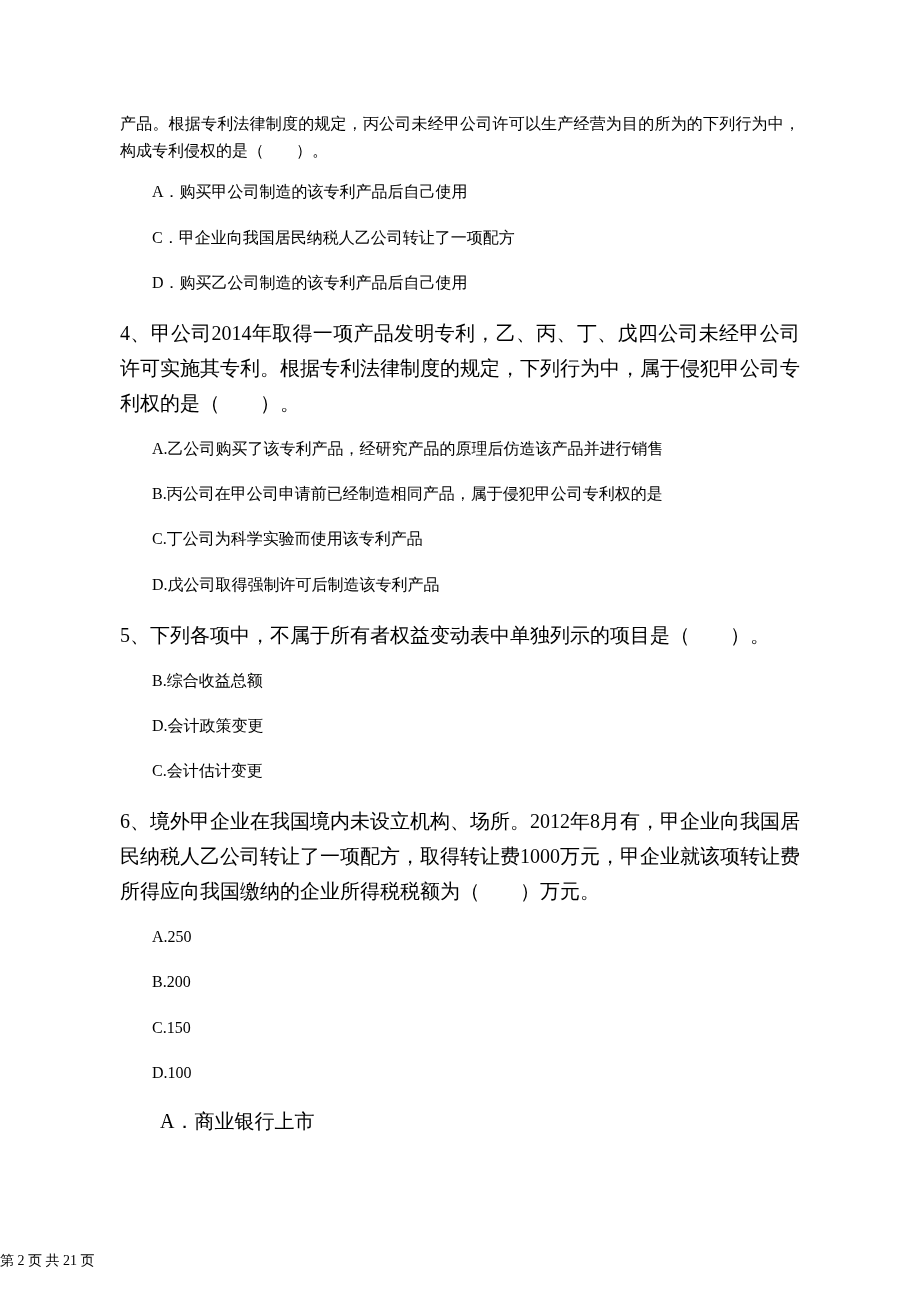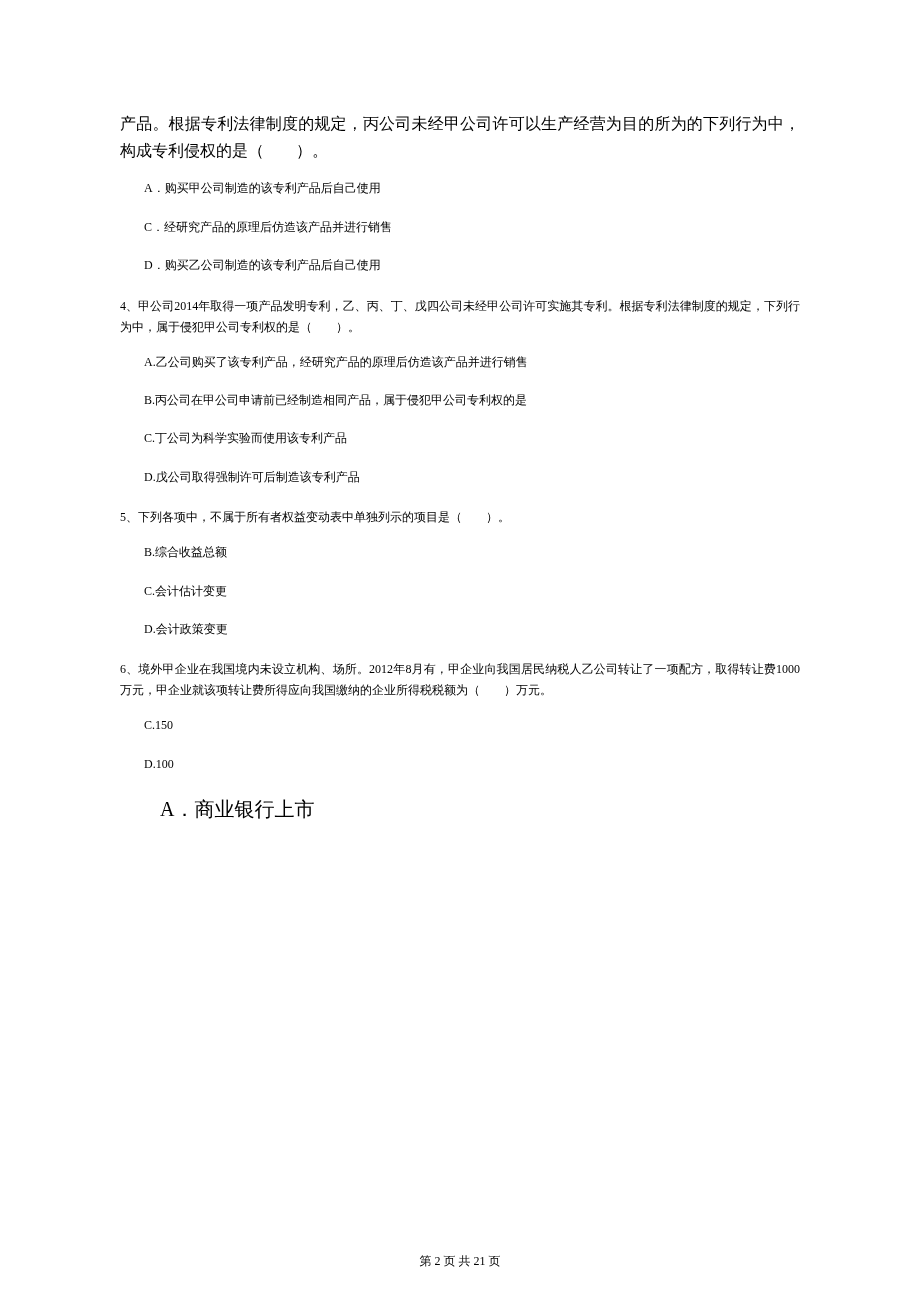--- a/index.html
+++ b/index.html
@@ -17,67 +17,68 @@
     padding: 110px 120px 28px 120px;
     position: relative;
   }
   .para {
     font-size: 16px;
     line-height: 1.7;
     text-align: justify;
     margin: 0 0 14px 0;
   }
   .q-intro {
-    font-size: 12px;
+    font-size: 20px;
     line-height: 1.75;
     text-align: justify;
     margin: 20px 0 14px 0;
   }
   .opt {
-    font-size: 12px;
+    font-size: 16px;
     line-height: 1.7;
     margin: 0 0 18px 0;
     padding-left: 2.0em;
   }
   .q7-opt {
     font-size: 20px;
     line-height: 1.7;
     margin: 0 0 18px 0;
     padding-left: 2.0em;
   }
   .footer {
     position: absolute;
     bottom: 32px;
     left: 0;
     right: 0;
-    text-align: center;
-    font-size: 12px;
+    font-size: 14px;
   }
 </style>
 </head>
 <body>
 
 <div class="page">
 
   <p class="para">产品。根据专利法律制度的规定，丙公司未经甲公司许可以生产经营为目的所为的下列行为中，构成专利侵权的是（　　）。</p>
   <p class="opt">A．购买甲公司制造的该专利产品后自己使用</p>
-  <p class="opt">C．经研究产品的原理后仿造该产品并进行销售</p>
+  <p class="opt">C．甲企业向我国居民纳税人乙公司转让了一项配方</p>
   <p class="opt">D．购买乙公司制造的该专利产品后自己使用</p>
 
   <p class="q-intro">4、甲公司2014年取得一项产品发明专利，乙、丙、丁、戊四公司未经甲公司许可实施其专利。根据专利法律制度的规定，下列行为中，属于侵犯甲公司专利权的是（　　）。</p>
   <p class="opt">A.乙公司购买了该专利产品，经研究产品的原理后仿造该产品并进行销售</p>
   <p class="opt">B.丙公司在甲公司申请前已经制造相同产品，属于侵犯甲公司专利权的是</p>
   <p class="opt">C.丁公司为科学实验而使用该专利产品</p>
   <p class="opt">D.戊公司取得强制许可后制造该专利产品</p>
 
   <p class="q-intro">5、下列各项中，不属于所有者权益变动表中单独列示的项目是（　　）。</p>
   <p class="opt">B.综合收益总额</p>
+  <p class="opt">D.会计政策变更</p>
   <p class="opt">C.会计估计变更</p>
-  <p class="opt">D.会计政策变更</p>
 
   <p class="q-intro">6、境外甲企业在我国境内未设立机构、场所。2012年8月有，甲企业向我国居民纳税人乙公司转让了一项配方，取得转让费1000万元，甲企业就该项转让费所得应向我国缴纳的企业所得税税额为（　　）万元。</p>
+  <p class="opt">A.250</p>
+  <p class="opt">B.200</p>
   <p class="opt">C.150</p>
   <p class="opt">D.100</p>
 
   <p class="q7-opt">A．商业银行上市</p>
 
   <div class="footer">第 2 页 共 21 页</div>
 </div>
 
 </body></html>

